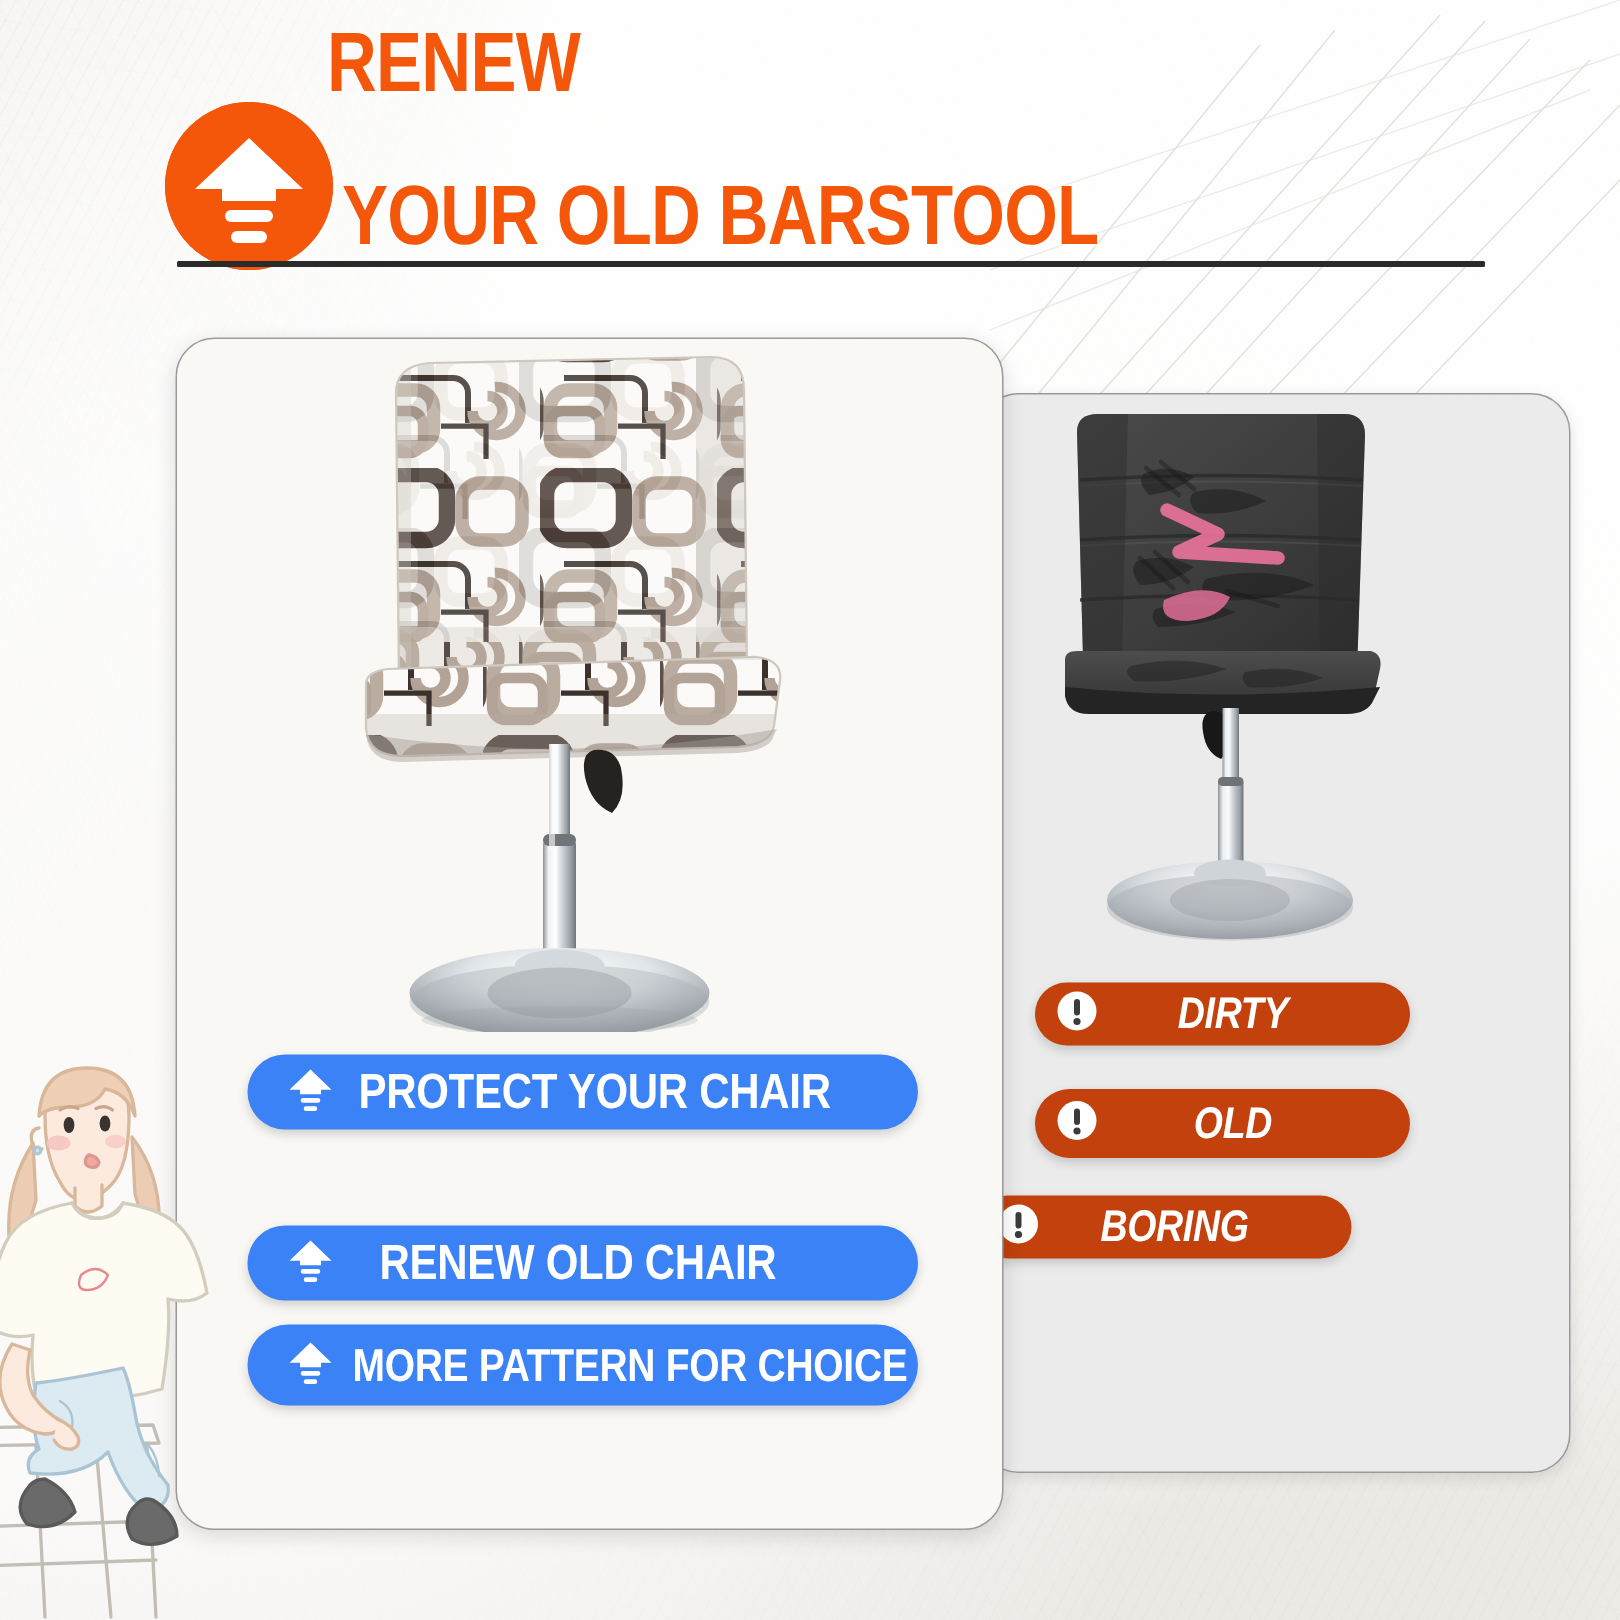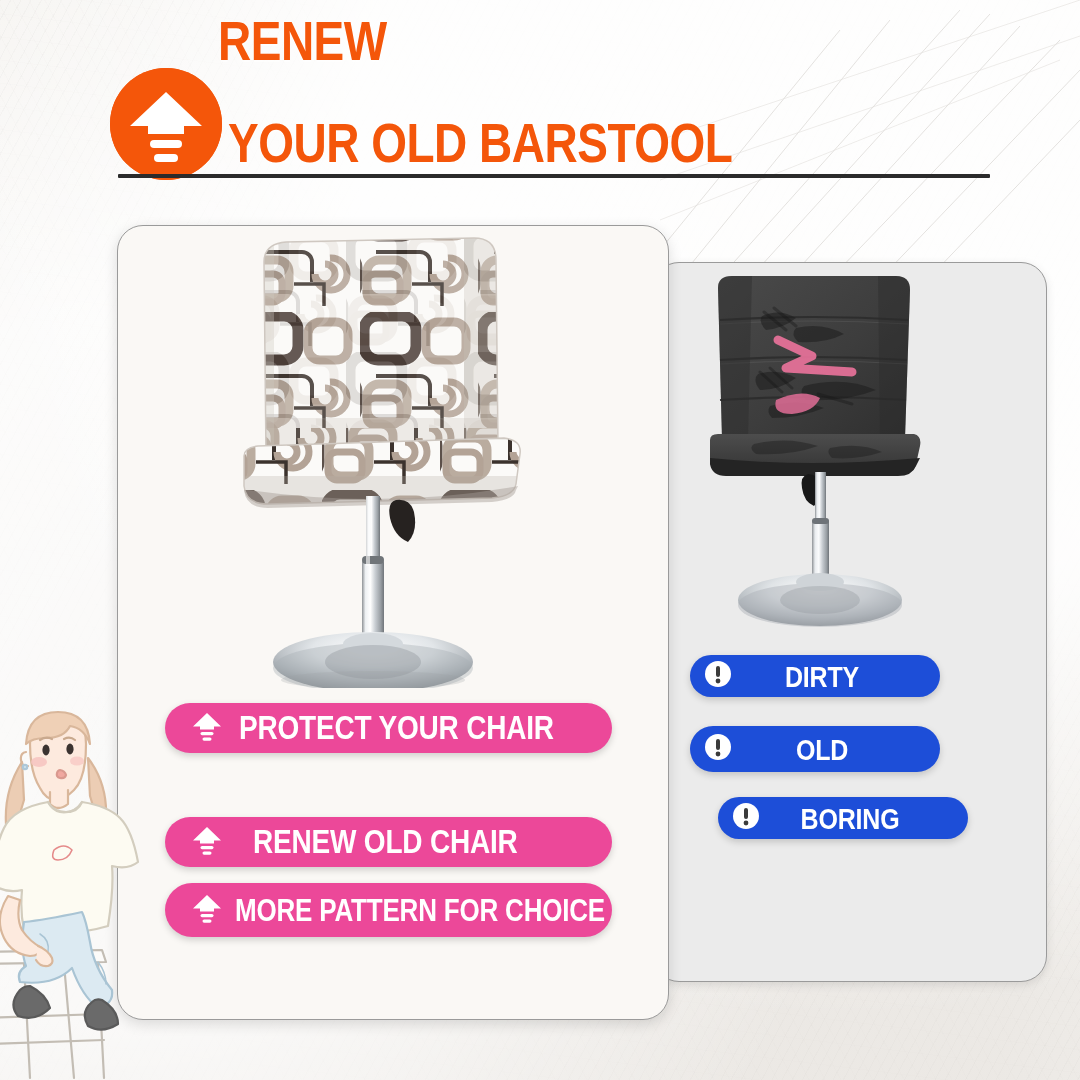--- a/index.html
+++ b/index.html
@@ -68,22 +68,22 @@
     position:absolute;left:117px;top:225px;width:550px;height:793px;
     background:#faf8f5;border:1.6px solid #9a9a9a;border-radius:26px;
     box-shadow:0 4px 14px rgba(0,0,0,.13);
   }
 
   
   .pill{
     position:absolute;display:flex;align-items:center;
     border-radius:999px;
   }
-  .pill-orange{background:#ec4899;box-shadow:0 3px 7px rgba(0,0,0,.17);}
-  .pill-dark{background:#1d4ed8;box-shadow:0 3px 7px rgba(0,0,0,.17);}
+  .pill-orange{background:#3b82f6;box-shadow:0 3px 7px rgba(0,0,0,.17);}
+  .pill-dark{background:#c2410c;box-shadow:0 3px 7px rgba(0,0,0,.17);font-style:italic;}
   .pill .pill-ico{flex:0 0 auto;display:block;}
   .pill .pill-label{
     color:#ffffff;font-weight:bold;white-space:nowrap;
     font-family:"Liberation Sans", sans-serif;
     transform:scaleY(1.18);transform-origin:center;
     letter-spacing:-0.2px;
   }
 
   
   #pill-protect{left:165px;top:703px;width:447px;height:50px;}
@@ -91,21 +91,21 @@
   #pill-pattern{left:165px;top:883px;width:447px;height:54px;}
   .pill-orange .pill-ico{margin-left:26px;}
   .pill-orange .pill-label{font-size:27px;margin-left:16px;}
   #pill-protect .pill-label{font-size:28px;}
   #pill-renew .pill-label{font-size:28px;margin-left:30px;}
   #pill-pattern .pill-label{font-size:26px;margin-left:12px;}
 
   
   #pill-dirty{left:690px;top:655px;width:250px;height:42px;}
   #pill-old{left:690px;top:726px;width:250px;height:46px;}
-  #pill-boring{left:718px;top:797px;width:250px;height:42px;}
+  #pill-boring{left:651px;top:797px;width:250px;height:42px;}
   .pill-dark .pill-ico{margin-left:14px;}
   .pill-dark .pill-label{font-size:25px;flex:1;text-align:center;margin-right:28px;}
 
   
   .art{position:absolute;}
   #chair-new{left:228px;top:228px;width:320px;height:460px;}
   #chair-old{left:700px;top:268px;width:250px;height:360px;}
   #girl{left:-6px;top:700px;width:190px;height:380px;}
 </style>
 </head>

